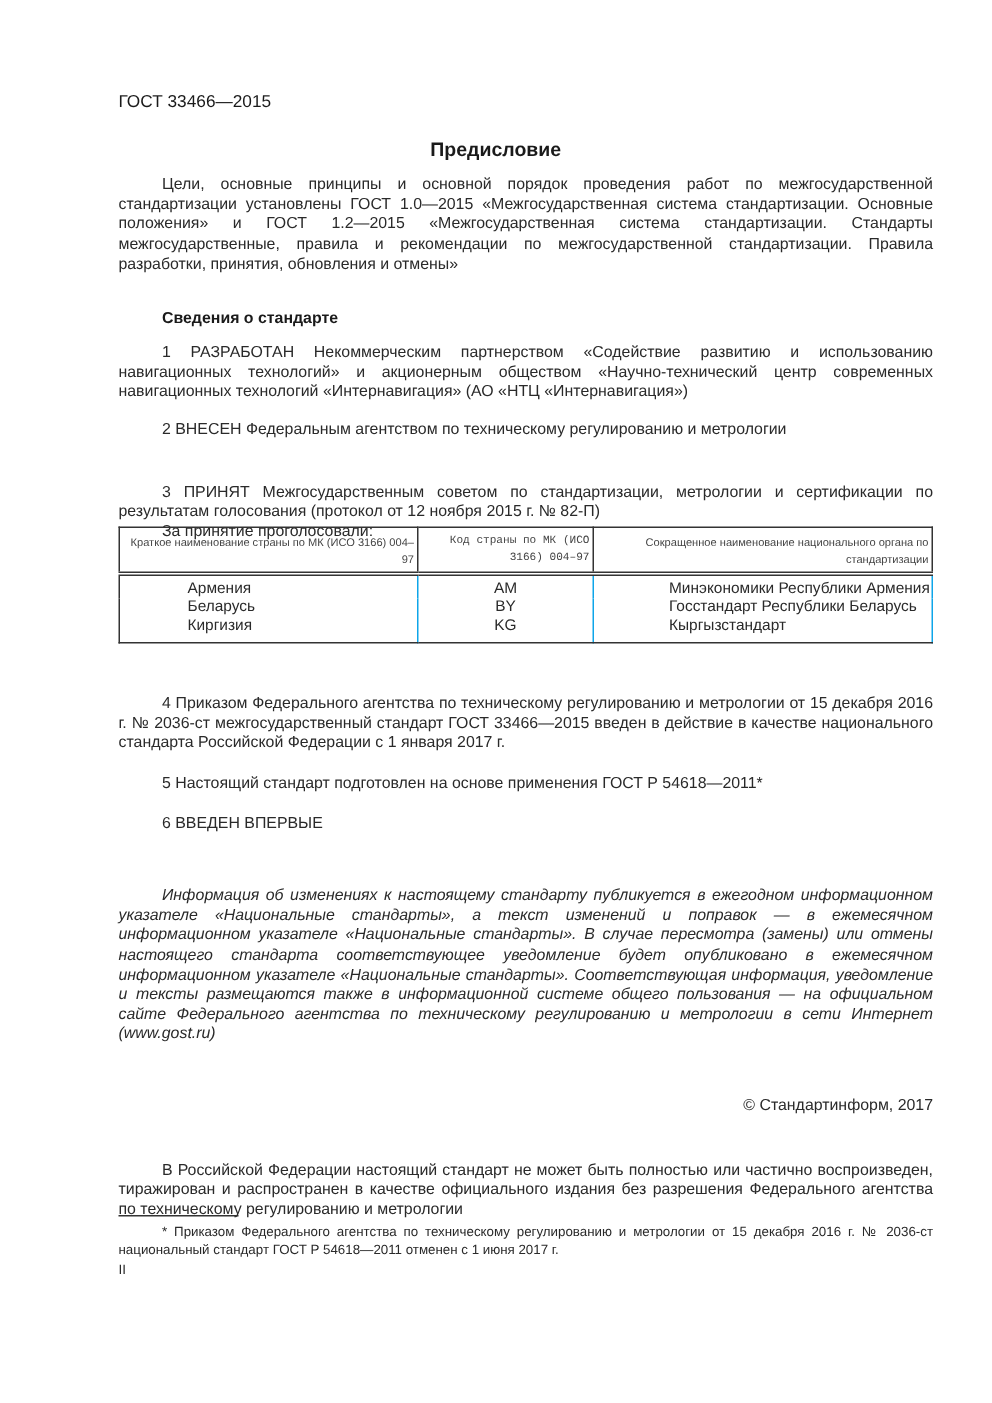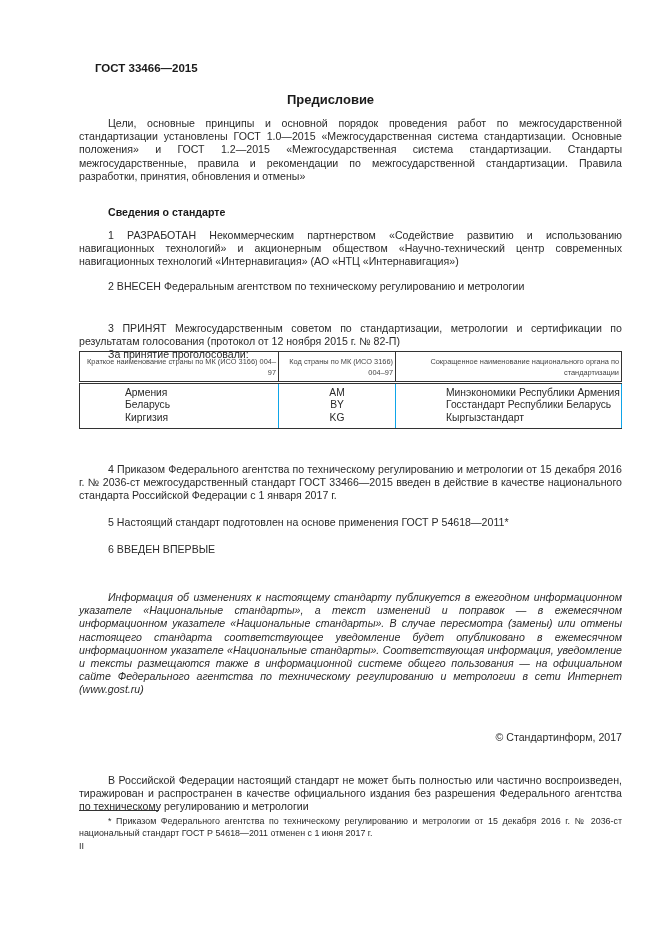--- a/index.html
+++ b/index.html
@@ -1,19 +1,19 @@
 <!DOCTYPE html>
 <html><head>
 <meta charset="utf-8">
 <style>
   html, body { margin: 0; padding: 0; background: #ffffff; }
   body { width: 661px; height: 935px; position: relative; overflow: hidden;
          font-family: "Liberation Sans", sans-serif; color: #2a2a2a; }
   .abs { position: absolute; }
-  .doc-num { left: 95px; top: 62px; font-size: 11.5px; font-weight: bold; color: #1a1a1a; }
+  .doc-num { left: 79px; top: 62px; font-size: 11.5px; font-weight: normal; color: #1a1a1a; }
   .title { left: 0; width: 661px; top: 92px; text-align: center; font-size: 13px; font-weight: bold; color: #1a1a1a; }
   .para { left: 79px; width: 543px; font-size: 10.6px; line-height: 13.2px; text-align: justify; text-align-last: left; }
   .para .ind { display: inline-block; width: 29px; }
   .heading2 { left: 108px; font-size: 10.6px; font-weight: bold; color: #1a1a1a; }
   .italic { font-style: italic; }
   table.vote { position: absolute; left: 79px; top: 351px; width: 543px; border-collapse: collapse; font-size: 10.3px; }
   table.vote th { font-weight: normal; font-size: 7.4px; line-height: 11px; color: #444; padding: 3px 2px 3px 2px; text-align: right;
                   border-left: 1px solid #333; border-right: 1px solid #333; border-top: 1px solid #333; border-bottom: 3px double #333; height: 23px; }
   table.vote td { padding: 0; line-height: 12.3px; border-left: 1px solid #333; border-right: 1px solid #0ea5e9; vertical-align: top; }
   table.vote tbody tr:first-child td { padding-top: 3px; }
@@ -39,21 +39,21 @@
 <div class="abs para" style="top:229px;"><span class="ind"></span><span>1 РАЗРАБОТАН Некоммерческим партнерством «Содействие развитию и использованию навигационных технологий» и акционерным обществом «Научно-технический центр современных навигационных технологий «Интернавигация» (АО «НТЦ «Интернавигация»)</span></div>
 
 <div class="abs para" style="top:280px;"><span class="ind"></span><span>2 ВНЕСЕН Федеральным агентством по техническому регулированию и метрологии</span></div>
 
 <div class="abs para" style="top:306px;margin-top:16px;"><span class="ind"></span><span>3 ПРИНЯТ Межгосударственным советом по стандартизации, метрологии и сертификации по результатам голосования (протокол от 12 ноября 2015 г. № 82-П)</span><br><span class="ind"></span><span>За принятие проголосовали:</span></div>
 
 <table class="vote">
   <thead>
     <tr>
       <th class="h1" style="width:153px;">Краткое наименование страны по МК (ИСО 3166) 004–97</th>
-      <th style="width:112px;">Код страны по МК (ИСО 3166) 004–97</th>
+      <th style="width:112px;font-family:Liberation Mono, monospace;">Код страны по МК (ИСО 3166) 004–97</th>
       <th>Сокращенное наименование национального органа по стандартизации</th>
     </tr>
   </thead>
   <tbody>
     <tr>
       <td class="c1">Армения</td>
       <td class="c2">AM</td>
       <td class="c3">Минэкономики Республики Армения</td>
     </tr>
     <tr>

